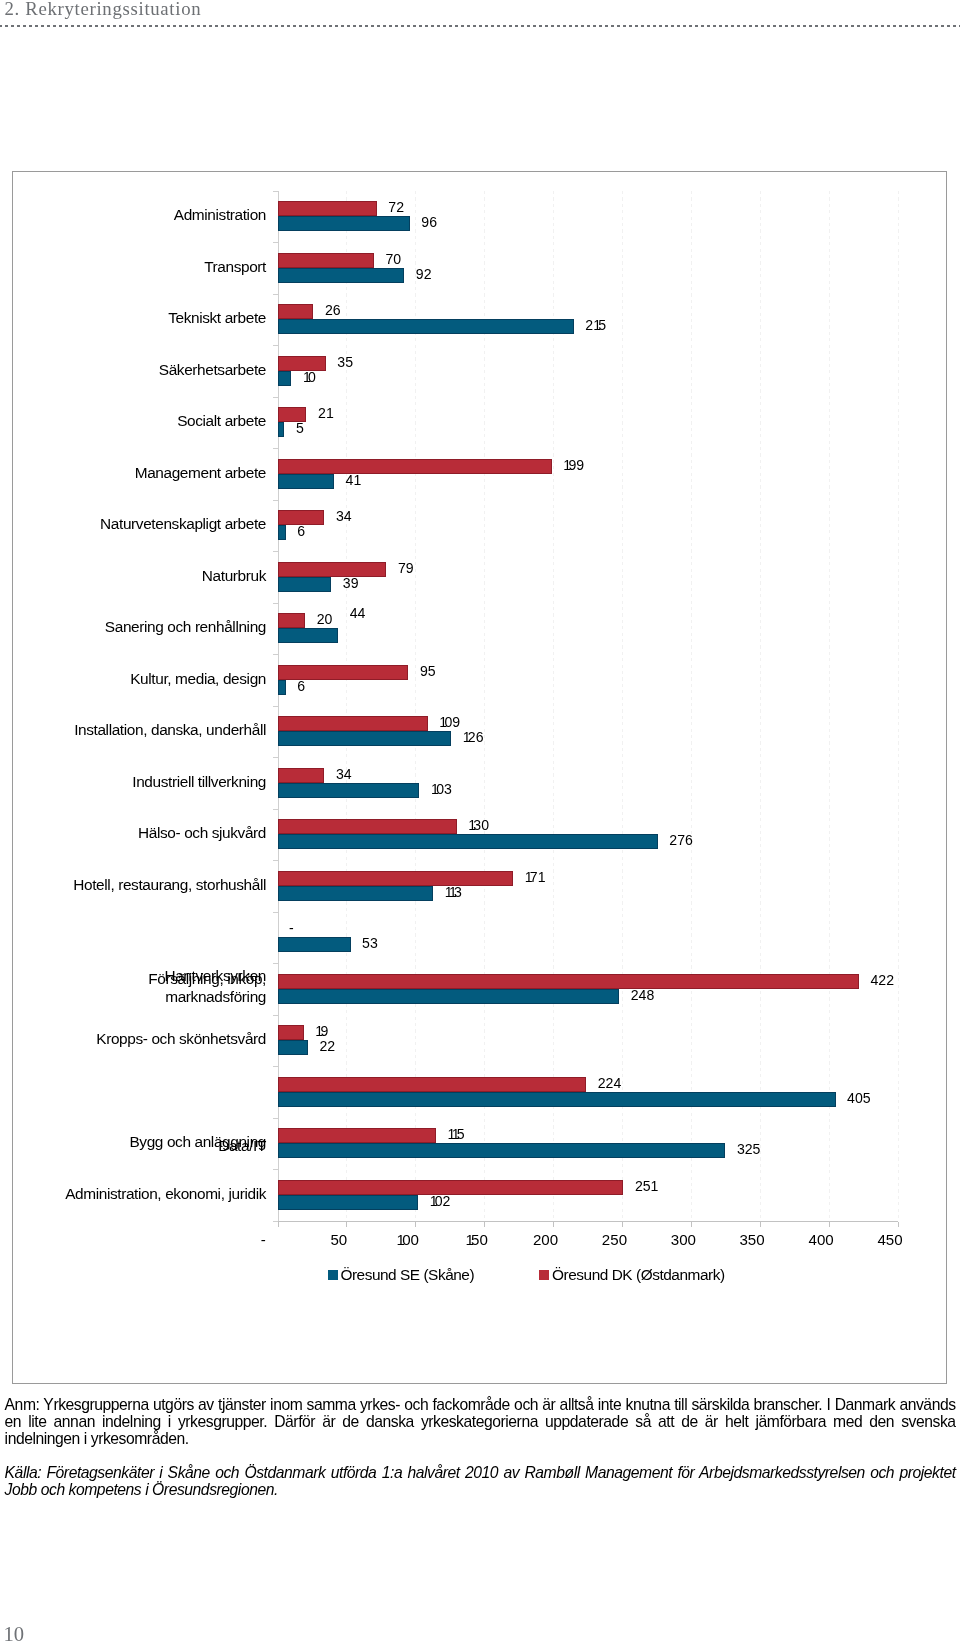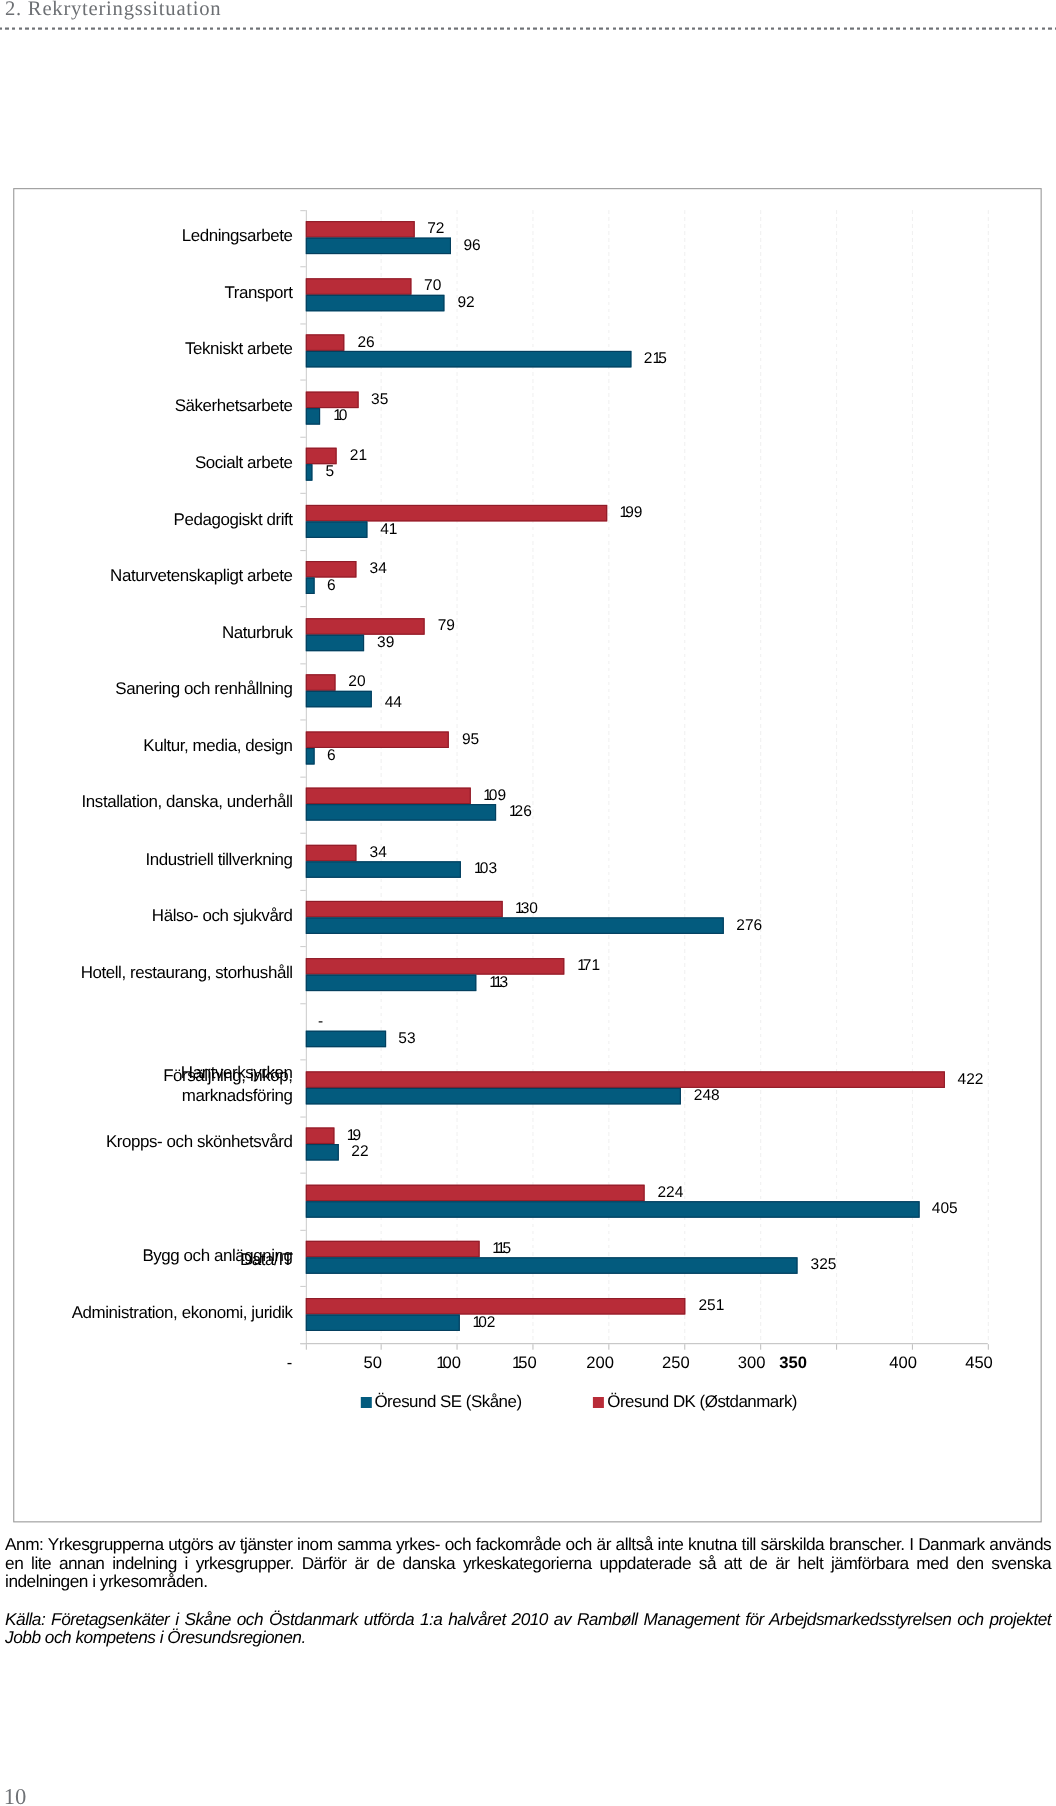--- a/index.html
+++ b/index.html
@@ -116,26 +116,26 @@
       <div class="xticklabel" style="left: 367.778px; width: 80px;"><span class="n1">1</span>00</div>
       <div class="xtick" style="left: 484.167px;"></div>
       <div class="xticklabel" style="left: 436.667px; width: 80px;"><span class="n1">1</span>50</div>
       <div class="xtick" style="left: 553.056px;"></div>
       <div class="xticklabel" style="left: 505.556px; width: 80px;">200</div>
       <div class="xtick" style="left: 621.944px;"></div>
       <div class="xticklabel" style="left: 574.444px; width: 80px;">250</div>
       <div class="xtick" style="left: 690.833px;"></div>
       <div class="xticklabel" style="left: 643.333px; width: 80px;">300</div>
       <div class="xtick" style="left: 759.722px;"></div>
-      <div class="xticklabel" style="left: 681px; width: 80px; font-weight: bold;">350</div>
+      <div class="xticklabel" style="left: 712px; width: 80px;">350</div>
       <div class="xtick" style="left: 828.611px;"></div>
       <div class="xticklabel" style="left: 781.111px; width: 80px;">400</div>
       <div class="xtick" style="left: 897.5px;"></div>
       <div class="xticklabel" style="left: 850px; width: 80px;">450</div>
-      <div class="catlabel" style="left: 60px; width: 206px; top: 200.05px; height: 30px;">Ledningsarbete</div>
+      <div class="catlabel" style="left: 60px; width: 206px; top: 200.05px; height: 30px;">Administration</div>
       <div class="bar" style="left: 277.5px; top: 201.35px; width: 99.2px; background: rgb(184, 44, 56); border-color: rgb(143, 28, 40);"></div>
       <div class="vallabel" style="left: 388.3px; top: 200.35px;">72</div>
       <div class="bar" style="left: 277.5px; top: 216.25px; width: 132.267px; background: rgb(3, 91, 126); border-color: rgb(4, 63, 94);"></div>
       <div class="vallabel" style="left: 421.367px; top: 215.25px;">96</div>
       <div class="catlabel" style="left: 60px; width: 206px; top: 251.55px; height: 30px;">Transport</div>
       <div class="bar" style="left: 277.5px; top: 252.85px; width: 96.4444px; background: rgb(184, 44, 56); border-color: rgb(143, 28, 40);"></div>
       <div class="vallabel" style="left: 385.544px; top: 251.85px;">70</div>
       <div class="bar" style="left: 277.5px; top: 267.75px; width: 126.756px; background: rgb(3, 91, 126); border-color: rgb(4, 63, 94);"></div>
       <div class="vallabel" style="left: 415.856px; top: 266.75px;">92</div>
       <div class="catlabel" style="left: 60px; width: 206px; top: 303.05px; height: 30px;">Tekniskt arbete</div>
@@ -146,40 +146,40 @@
       <div class="catlabel" style="left: 60px; width: 206px; top: 354.55px; height: 30px;">Säkerhetsarbete</div>
       <div class="bar" style="left: 277.5px; top: 355.85px; width: 48.2222px; background: rgb(184, 44, 56); border-color: rgb(143, 28, 40);"></div>
       <div class="vallabel" style="left: 337.322px; top: 354.85px;">35</div>
       <div class="bar" style="left: 277.5px; top: 370.75px; width: 13.7778px; background: rgb(3, 91, 126); border-color: rgb(4, 63, 94);"></div>
       <div class="vallabel" style="left: 302.878px; top: 369.75px;"><span class="n1">1</span>0</div>
       <div class="catlabel" style="left: 60px; width: 206px; top: 406.05px; height: 30px;">Socialt arbete</div>
       <div class="bar" style="left: 277.5px; top: 407.35px; width: 28.9333px; background: rgb(184, 44, 56); border-color: rgb(143, 28, 40);"></div>
       <div class="vallabel" style="left: 318.033px; top: 406.35px;">2<span class="n1">1</span></div>
       <div class="bar" style="left: 277.5px; top: 422.25px; width: 6.88889px; background: rgb(3, 91, 126); border-color: rgb(4, 63, 94);"></div>
       <div class="vallabel" style="left: 295.989px; top: 421.25px;">5</div>
-      <div class="catlabel" style="left: 60px; width: 206px; top: 457.55px; height: 30px;">Pedagogiskt drift</div>
+      <div class="catlabel" style="left: 60px; width: 206px; top: 457.55px; height: 30px;">Management arbete</div>
       <div class="bar" style="left: 277.5px; top: 458.85px; width: 274.178px; background: rgb(184, 44, 56); border-color: rgb(143, 28, 40);"></div>
       <div class="vallabel" style="left: 563.278px; top: 457.85px;"><span class="n1">1</span>99</div>
       <div class="bar" style="left: 277.5px; top: 473.75px; width: 56.4889px; background: rgb(3, 91, 126); border-color: rgb(4, 63, 94);"></div>
       <div class="vallabel" style="left: 345.589px; top: 472.75px;">4<span class="n1">1</span></div>
       <div class="catlabel" style="left: 60px; width: 206px; top: 509.05px; height: 30px;">Naturvetenskapligt arbete</div>
       <div class="bar" style="left: 277.5px; top: 510.35px; width: 46.8444px; background: rgb(184, 44, 56); border-color: rgb(143, 28, 40);"></div>
       <div class="vallabel" style="left: 335.944px; top: 509.35px;">34</div>
       <div class="bar" style="left: 277.5px; top: 525.25px; width: 8.26667px; background: rgb(3, 91, 126); border-color: rgb(4, 63, 94);"></div>
       <div class="vallabel" style="left: 297.367px; top: 524.25px;">6</div>
       <div class="catlabel" style="left: 60px; width: 206px; top: 560.55px; height: 30px;">Naturbruk</div>
       <div class="bar" style="left: 277.5px; top: 561.85px; width: 108.844px; background: rgb(184, 44, 56); border-color: rgb(143, 28, 40);"></div>
       <div class="vallabel" style="left: 397.944px; top: 560.85px;">79</div>
       <div class="bar" style="left: 277.5px; top: 576.75px; width: 53.7333px; background: rgb(3, 91, 126); border-color: rgb(4, 63, 94);"></div>
       <div class="vallabel" style="left: 342.833px; top: 575.75px;">39</div>
       <div class="catlabel" style="left: 60px; width: 206px; top: 612.05px; height: 30px;">Sanering och renhållning</div>
       <div class="bar" style="left: 277.5px; top: 613.35px; width: 27.5556px; background: rgb(184, 44, 56); border-color: rgb(143, 28, 40);"></div>
       <div class="vallabel" style="left: 316.656px; top: 612.35px;">20</div>
       <div class="bar" style="left: 277.5px; top: 628.25px; width: 60.6222px; background: rgb(3, 91, 126); border-color: rgb(4, 63, 94);"></div>
-      <div class="vallabel" style="left: 349.722px; top: 631px;">44</div>
+      <div class="vallabel" style="left: 349.722px; top: 606px;">44</div>
       <div class="catlabel" style="left: 60px; width: 206px; top: 663.55px; height: 30px;">Kultur, media, design</div>
       <div class="bar" style="left: 277.5px; top: 664.85px; width: 130.889px; background: rgb(184, 44, 56); border-color: rgb(143, 28, 40);"></div>
       <div class="vallabel" style="left: 419.989px; top: 663.85px;">95</div>
       <div class="bar" style="left: 277.5px; top: 679.75px; width: 8.26667px; background: rgb(3, 91, 126); border-color: rgb(4, 63, 94);"></div>
       <div class="vallabel" style="left: 297.367px; top: 678.75px;">6</div>
       <div class="catlabel" style="left: 60px; width: 206px; top: 715.05px; height: 30px;">Installation, danska, underhåll</div>
       <div class="bar" style="left: 277.5px; top: 716.35px; width: 150.178px; background: rgb(184, 44, 56); border-color: rgb(143, 28, 40);"></div>
       <div class="vallabel" style="left: 439.278px; top: 715.35px;"><span class="n1">1</span>09</div>
       <div class="bar" style="left: 277.5px; top: 731.25px; width: 173.6px; background: rgb(3, 91, 126); border-color: rgb(4, 63, 94);"></div>
       <div class="vallabel" style="left: 462.7px; top: 730.25px;"><span class="n1">1</span>26</div>

